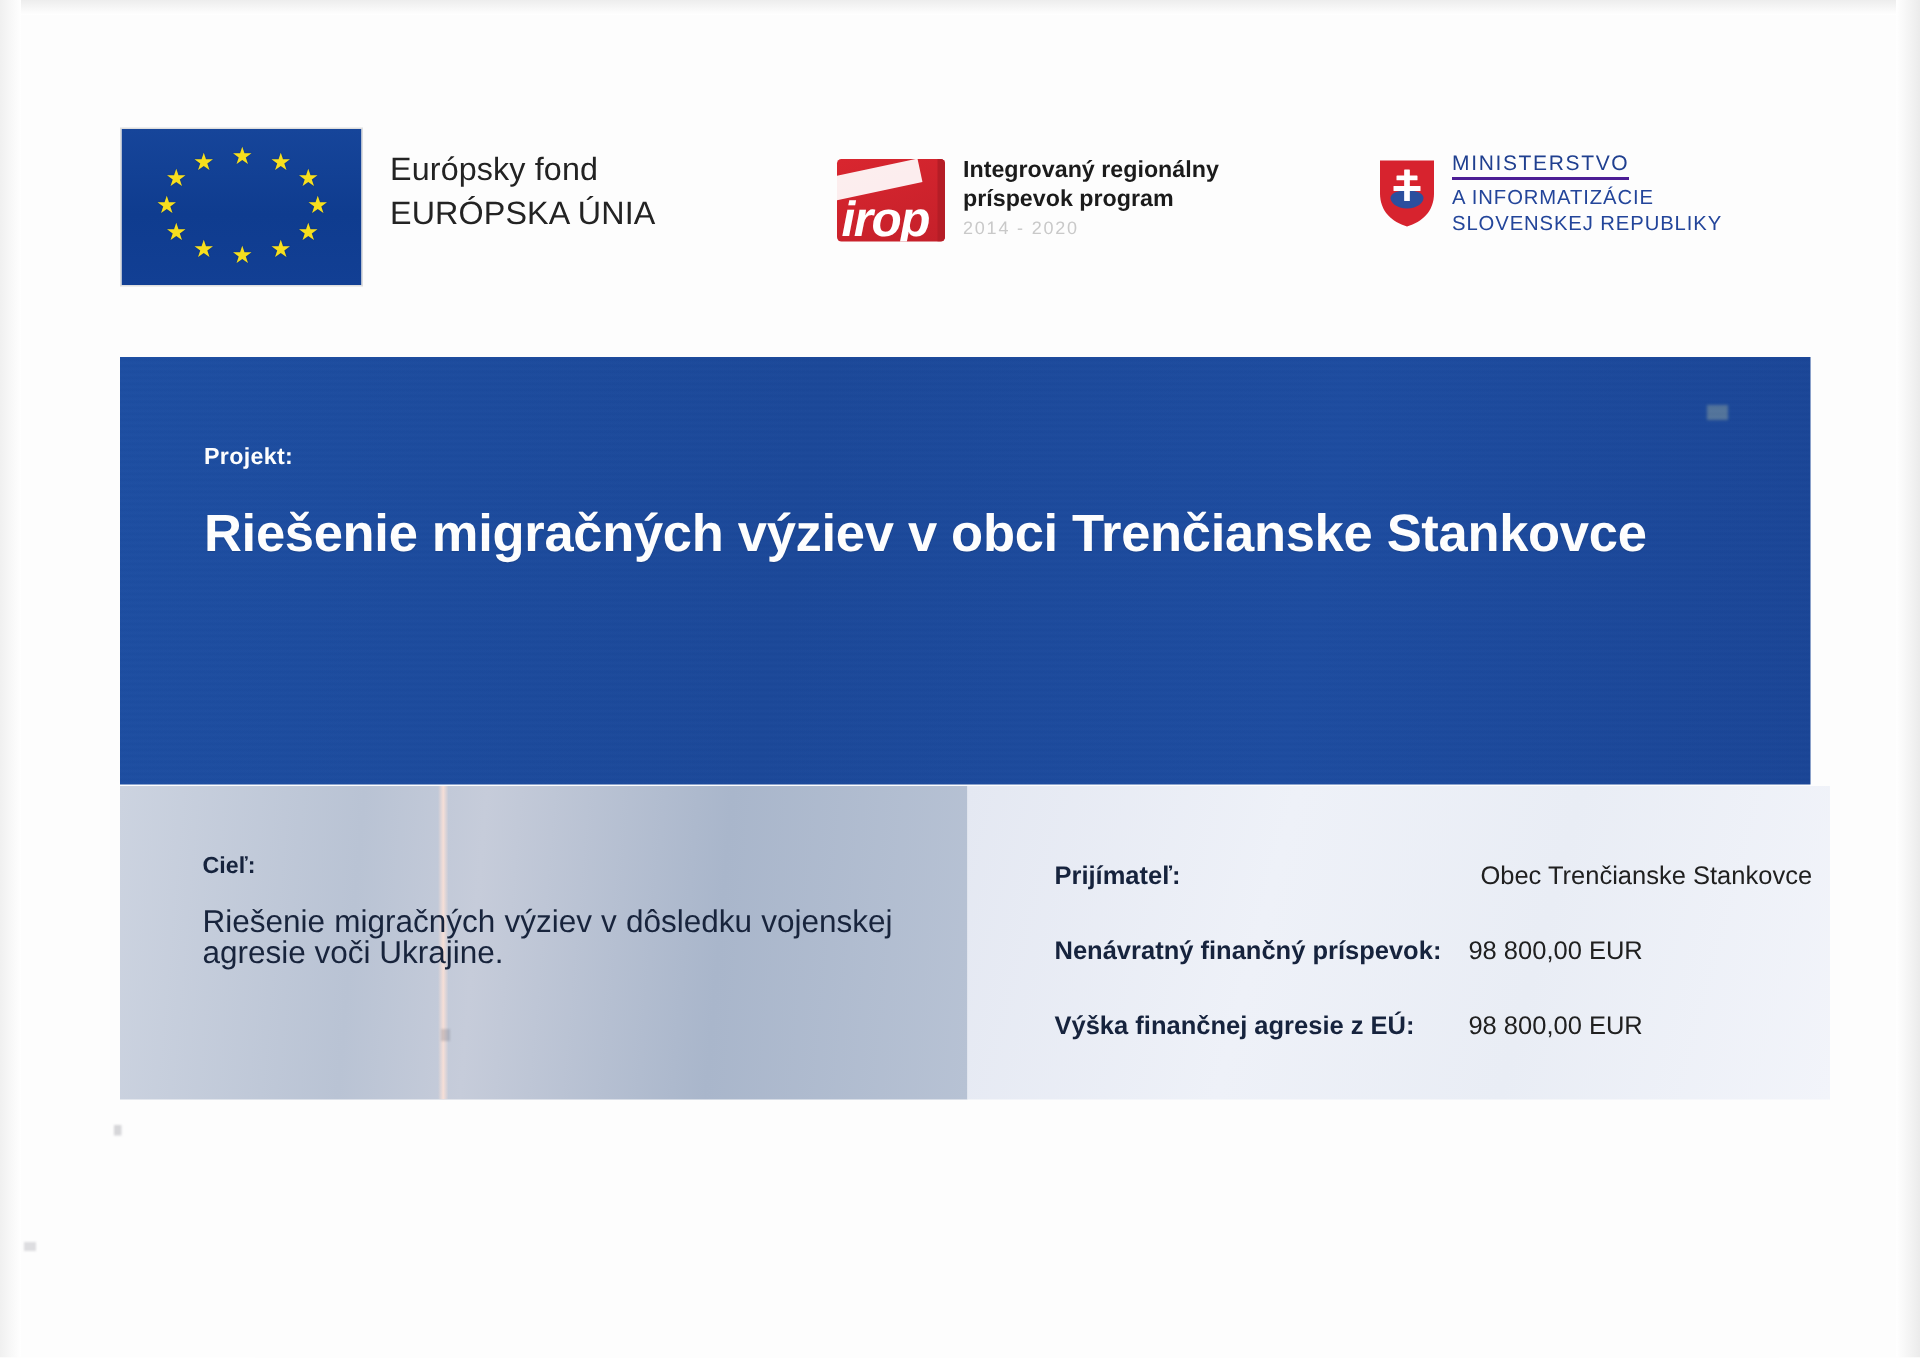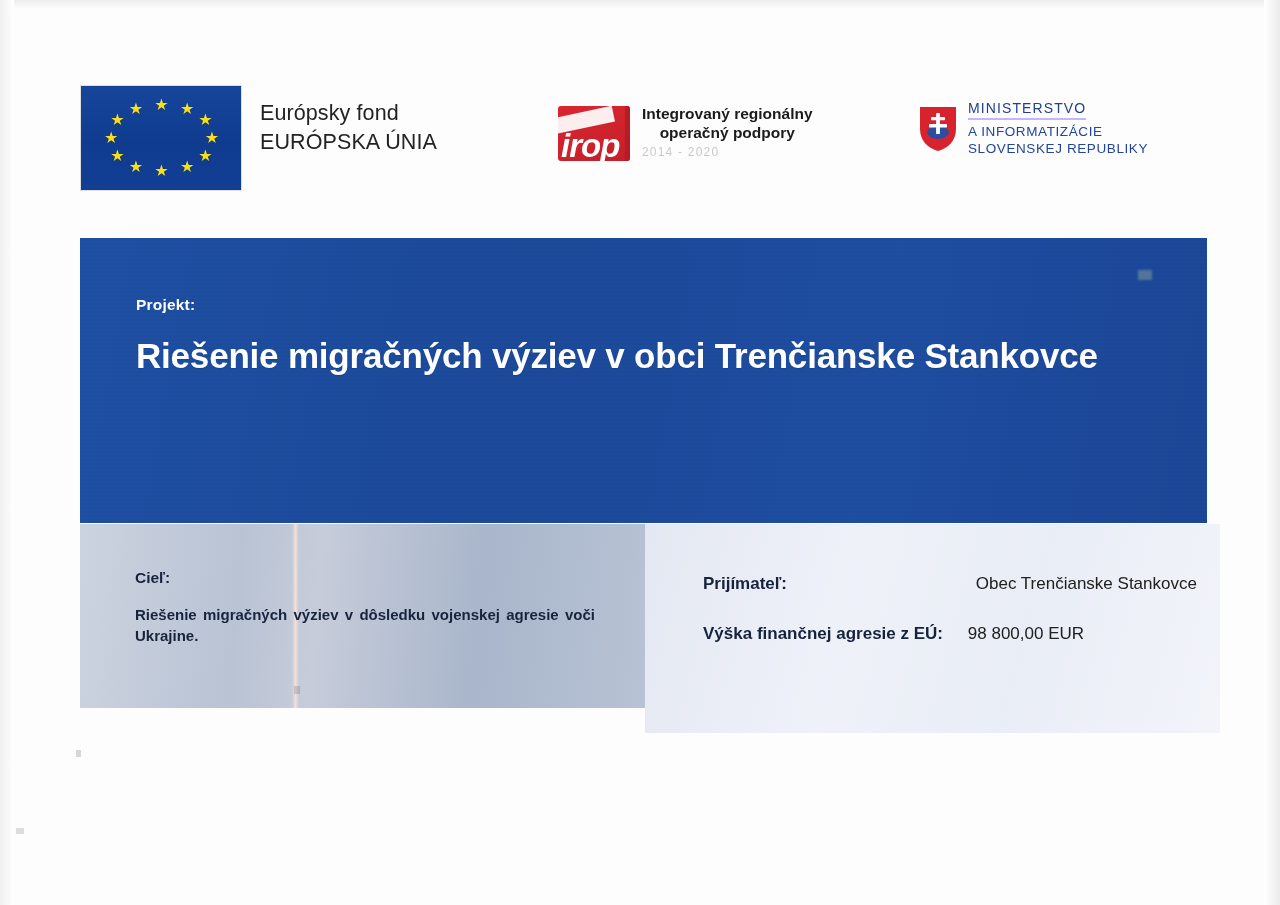--- a/index.html
+++ b/index.html
@@ -138,21 +138,20 @@
   .irop-text {
     position: absolute;
     left: 84px; top: 0px;
     white-space: nowrap;
   }
   .irop-text .l1, .irop-text .l2 {
     font-size: 15.5px;
     font-weight: bold;
     line-height: 19px;
     color: #1b1b1b;
-    text-align: center;
   }
   .irop-years {
     font-size: 12px;
     color: #c9c9c9;
     letter-spacing: 1.2px;
     line-height: 18px;
     margin-top: 1px;
   }
 
   
@@ -170,21 +169,21 @@
     left: 50px; top: -3px;
     white-space: nowrap;
     color: #1f3f8f;
   }
   .min-text .m1 {
     font-size: 14px;
     letter-spacing: 1.1px;
     line-height: 18px;
     color: #1f3f8f;
     display: inline-block;
-    border-bottom: 2px solid #c4b5fd;
+    border-bottom: 2px solid #4c1d95;
     padding-bottom: 1px;
   }
   .min-text .m2,
   .min-text .m3,
   .min-text .m4 {
     font-size: 13.5px;
     letter-spacing: 0.6px;
     line-height: 17px;
     color: #23459a;
   }
@@ -234,21 +233,21 @@
     font-weight: bold;
     letter-spacing: -0.2px;
     white-space: nowrap;
     text-shadow: 0 1px 1px rgba(0,0,0,0.12);
   }
 
   
   .panel-left {
     position: absolute;
     left: 80px; top: 524px;
-    width: 565px; height: 184px;
+    width: 565px; height: 209px;
     background: linear-gradient(95deg, #ccd3e0 0%, #b9c3d4 28%, #c6ccda 42%, #a9b6cb 70%, #b7c2d4 100%);
     overflow: hidden;
   }
   .panel-left .streak {
     position: absolute;
     left: 212px; top: 0;
     width: 7px; height: 209px;
     background: linear-gradient(to right, rgba(255,255,255,0.0), rgba(255,226,214,0.85), rgba(255,255,255,0.0));
   }
   .panel-right {
@@ -263,22 +262,22 @@
     position: absolute;
     left: 55px; top: 45px;
     font-size: 15.5px;
     font-weight: bold;
     color: #16233d;
   }
   .ciel-body {
     position: absolute;
     left: 55px; top: 80px;
     width: 460px;
-    font-size: 15px;
-    font-weight: bold;
+    font-size: 21px;
+    font-weight: normal;
     line-height: 21px;
     color: #18243c;
     text-align: justify;
     text-justify: inter-word;
   }
 
   .info-table {
     position: absolute;
     left: 58px; top: 50px;
     width: 500px;
@@ -382,21 +381,21 @@
     </div>
 
     <div class="irop-logo">
       <div class="irop-mark">
         <div class="swoosh"></div>
         <div class="word">irop</div>
         <div class="bar"></div>
       </div>
       <div class="irop-text">
         <div class="l1">Integrovaný regionálny</div>
-        <div class="l2">operačný podpory</div>
+        <div class="l2">príspevok program</div>
         <div class="irop-years">2014 - 2020</div>
       </div>
     </div>
 
     <div class="min-logo">
       <svg class="min-crest" viewBox="0 0 40 48">
         <path d="M2 2 H38 V24 C38 36 30 43 20 46 C10 43 2 36 2 24 Z" fill="#d7232e"></path>
         <path d="M20 34 C13 34 9 30 9 27 C9 24 13 22 20 22 C27 22 31 24 31 27 C31 30 27 34 20 34 Z" fill="#2b4f9e"></path>
         <path d="M20 33 C14 33 11 30 11 27.5 C11 25.5 14 24 20 24 C26 24 29 25.5 29 27.5 C29 30 26 33 20 33 Z" fill="#2b4f9e"></path>
         <g fill="#ffffff">
@@ -429,20 +428,24 @@
   </div>
 
   <div class="panel-right">
     <table class="info-table">
       <tbody>
           <tr class="row-recipient">
         <td class="lbl">Prijímateľ:</td>
         <td class="val">Obec Trenčianske Stankovce</td>
       </tr>
       <tr>
+        <td class="lbl">Nenávratný finančný príspevok:</td>
+        <td class="val">98 800,00 EUR</td>
+      </tr>
+      <tr>
         <td class="lbl">Výška finančnej agresie z EÚ:</td>
         <td class="val">98 800,00 EUR</td>
       </tr>
     </tbody>
       </table>
   </div>
 
   <div class="speck-b"></div>
   <div class="speck-c"></div>
 

